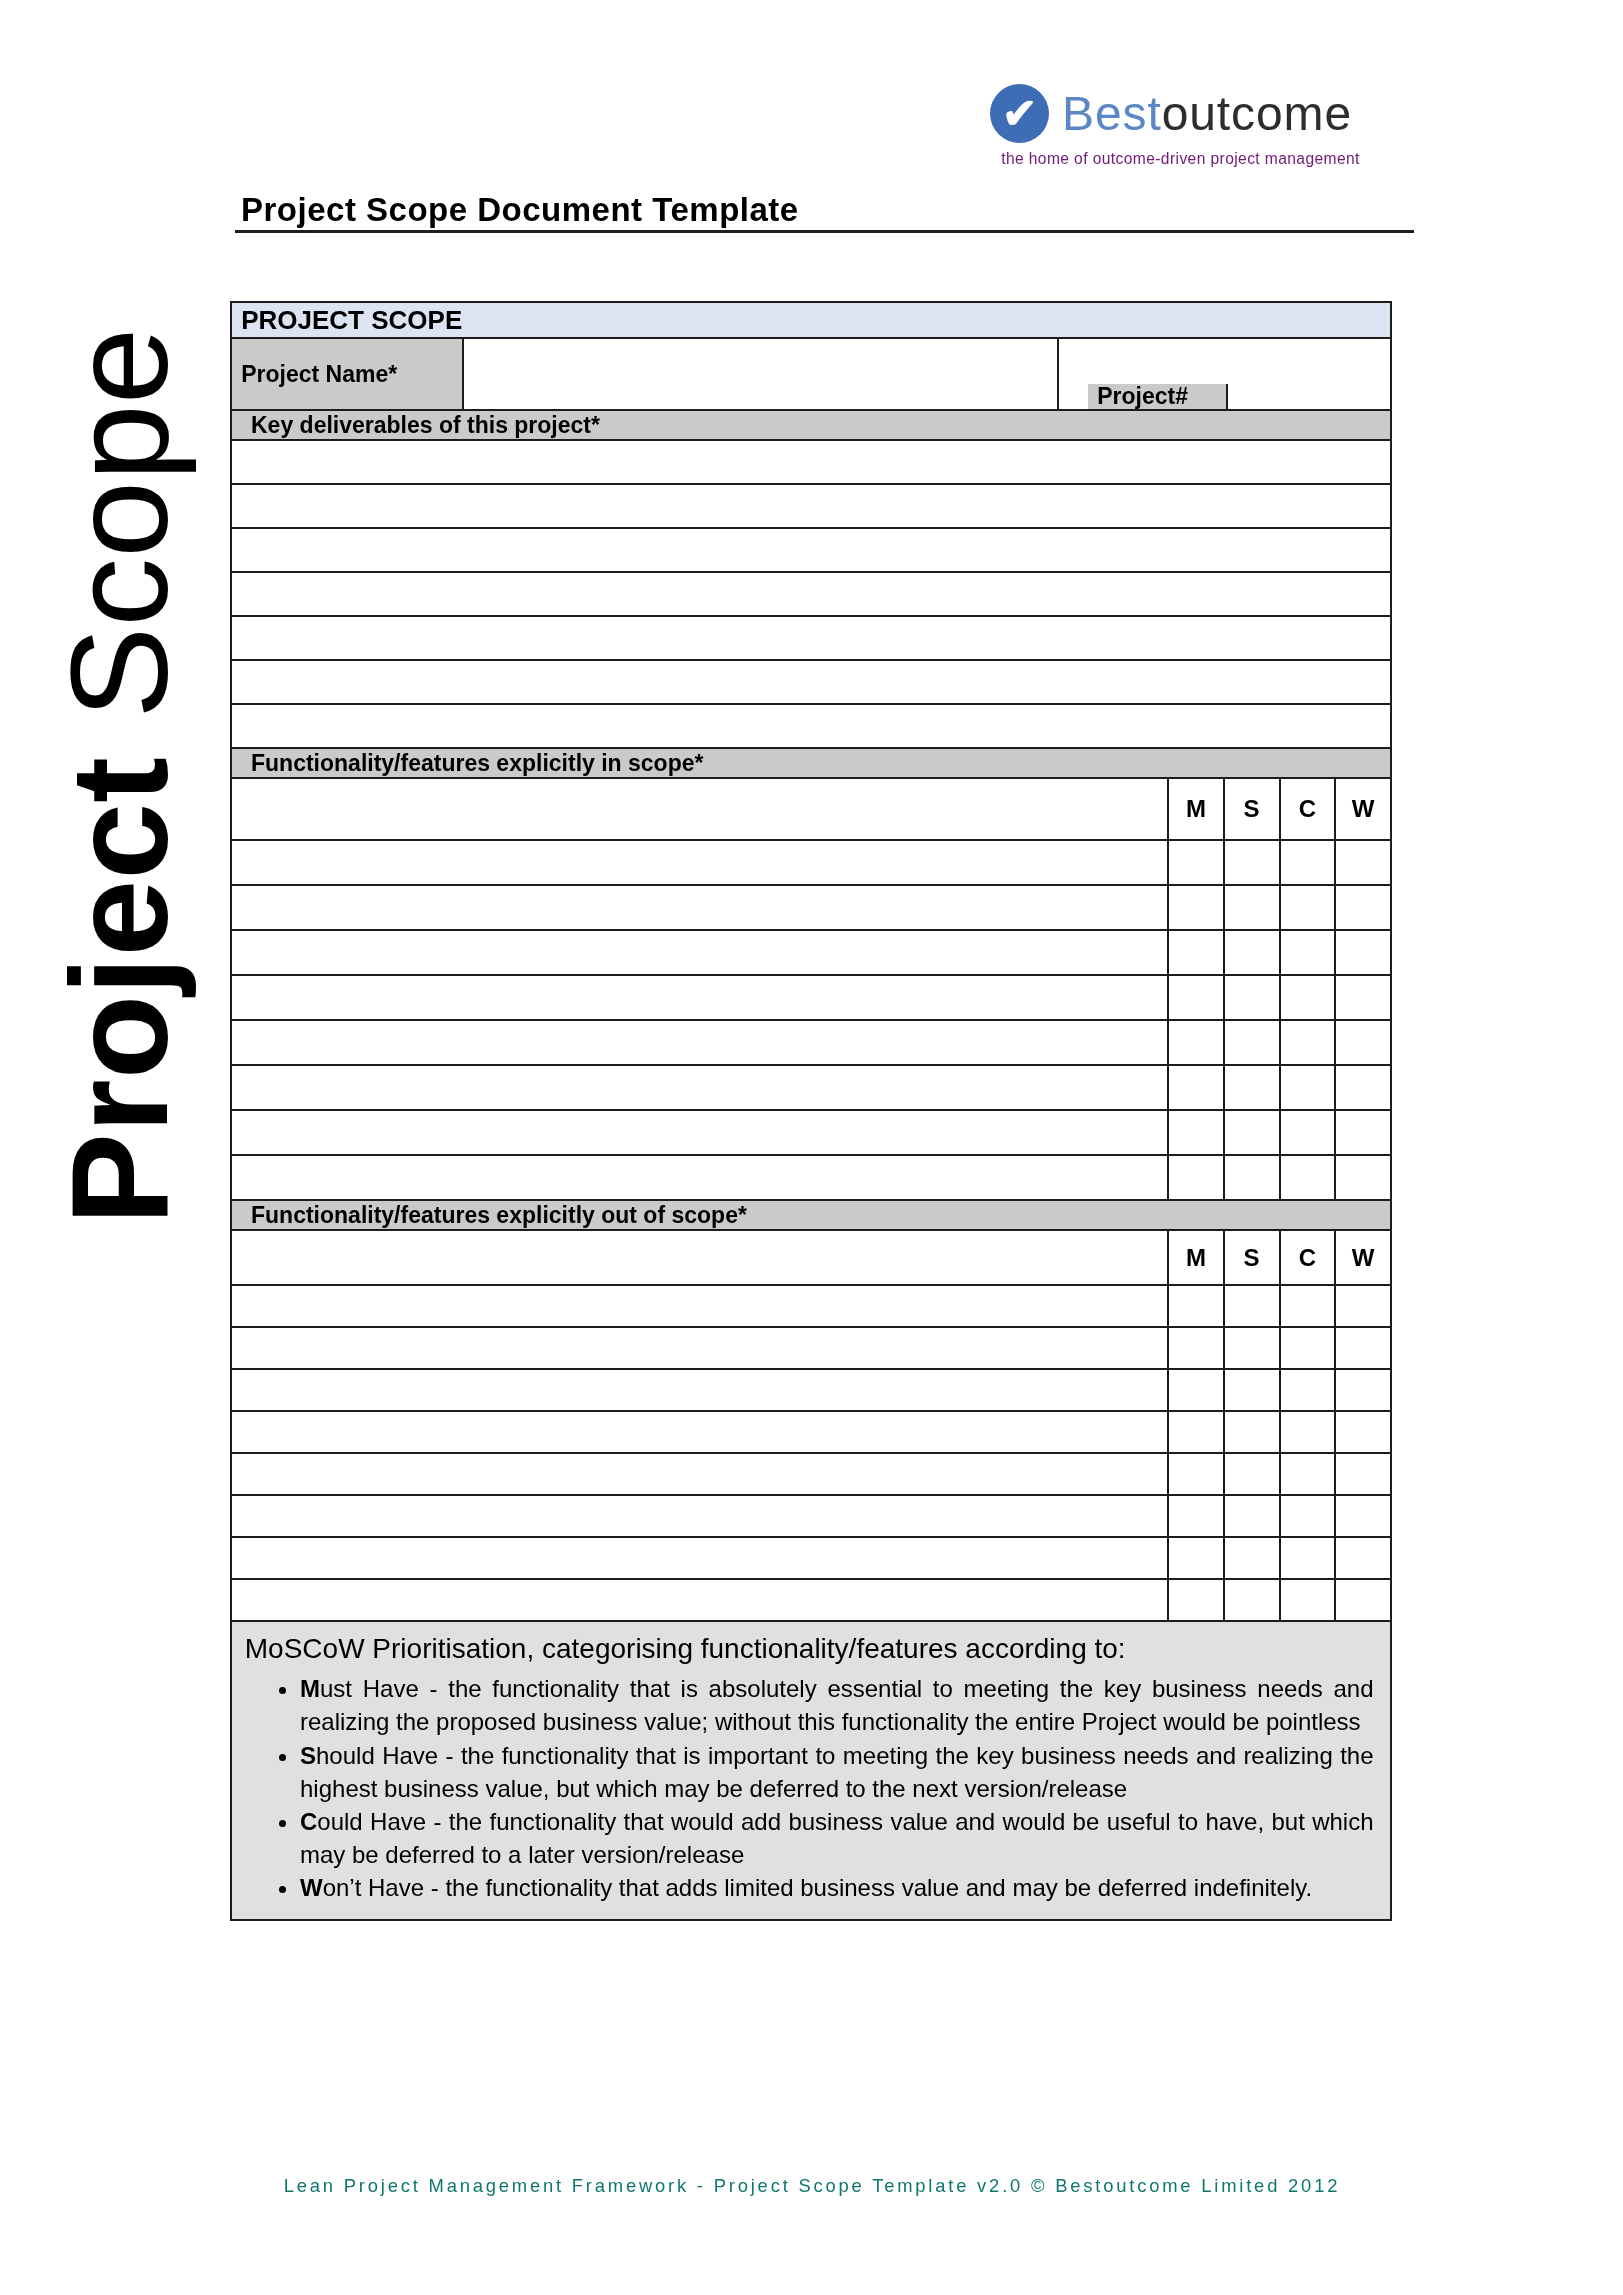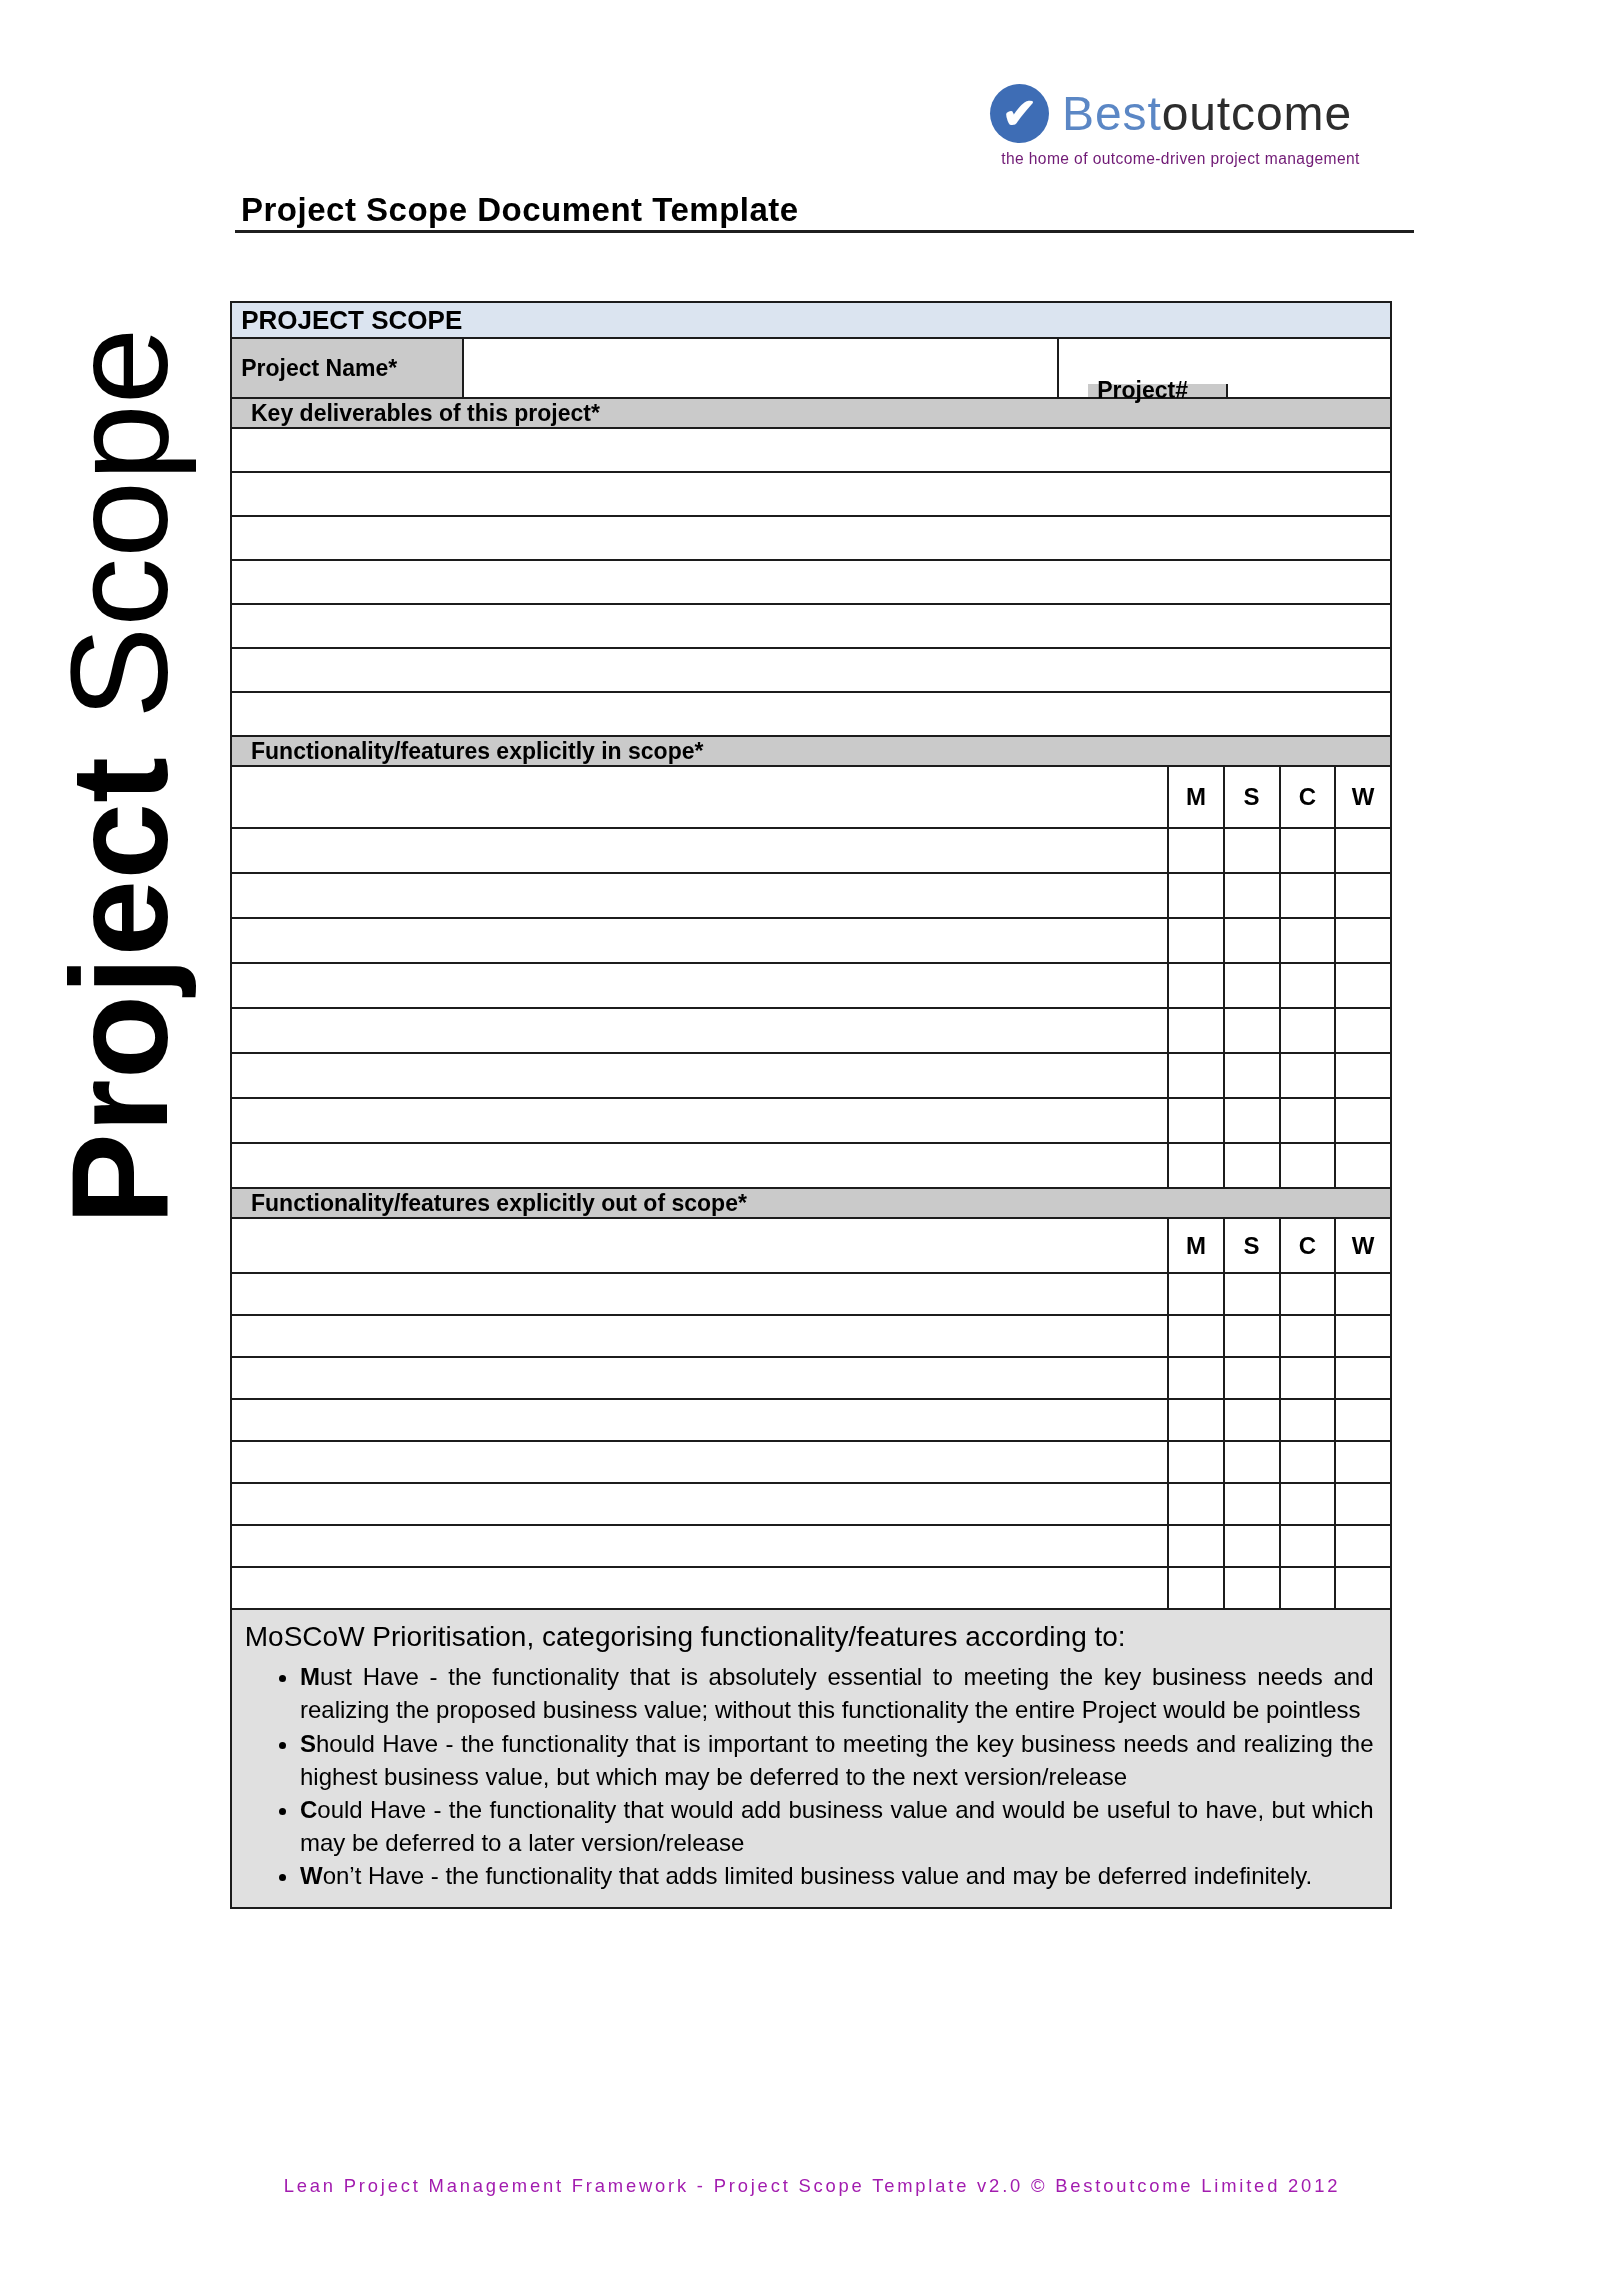--- a/index.html
+++ b/index.html
@@ -47,21 +47,21 @@
     position:absolute; left:230px; top:301px; width:1162px;
     border:2.8px solid var(--border,#1c1c1c); box-sizing:border-box; background:#fff;
   }
   .trow { display:flex; border-bottom:2.8px solid var(--border,#1c1c1c); box-sizing:border-box; align-items:stretch; }
   .ptable > .trow:last-child { border-bottom:none; }
 
   .blue-header {
     background:var(--blue_header_bg,#dbe4f0); height:36px;
     align-items:center; font-weight:bold; font-size:26px; padding-left:9.2px;
   }
-  .project-row { height:60px;gap:29px; }
+  .project-row { height:72px;gap:29px; }
   .cell { display:flex; align-items:center; box-sizing:border-box; }
   .lab { background:var(--label_bg,#cacaca); font-weight:bold; font-size:23px; padding-left:9.2px; }
   .lab1 { width:232px; border-right:2.8px solid var(--border,#1c1c1c); }
   .val1 { width:566px; border-right:2.8px solid var(--border,#1c1c1c); background:#fff; }
   .lab2 { width:140px; border-right:2.8px solid var(--border,#1c1c1c);margin-top:45px; }
   .val2 { flex:1; background:#fff; }
 
   .section-header {
     background:var(--label_bg,#cacaca); height:30px;
     align-items:center; font-weight:bold; font-size:23px; padding-left:19px;
@@ -85,21 +85,21 @@
   
   .moscow { background:var(--note_bg,#e0e0e0); display:block; padding:7.3px 14.7px 14.7px 11px; }
   .note-title { font-size:28px; margin:3.7px 0 7.3px 1.8px; }
   .moscow ul { margin:0; padding-left:57px; }
   .moscow li { font-size:24px; line-height:1.38; text-align:justify; padding-right:1.8px; }
   .moscow li b { font-weight:bold; }
 
   
   .footer {
     position:absolute; top:2175px; left:0; width:100%;
-    text-align:center; font-size:18.4px; letter-spacing:2.8px; color:#a21caf; white-space:nowrap;
+    text-align:center; font-size:18.4px; letter-spacing:2.8px; color:#0f766e; white-space:nowrap;
   }
 </style>
 </head>
 <body>
 
 <div class="logo">
   <div class="logo-row">
     <div class="logo-circle">✔</div>
     <div class="logo-text"><span class="brand-first">Best</span><span class="brand-second">outcome</span></div>
   </div>

